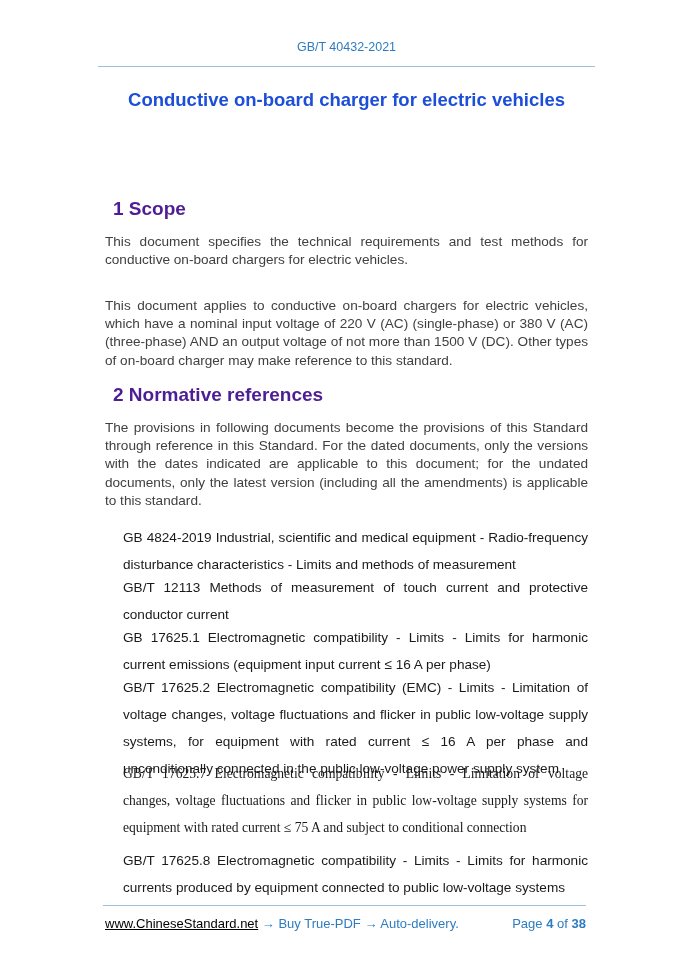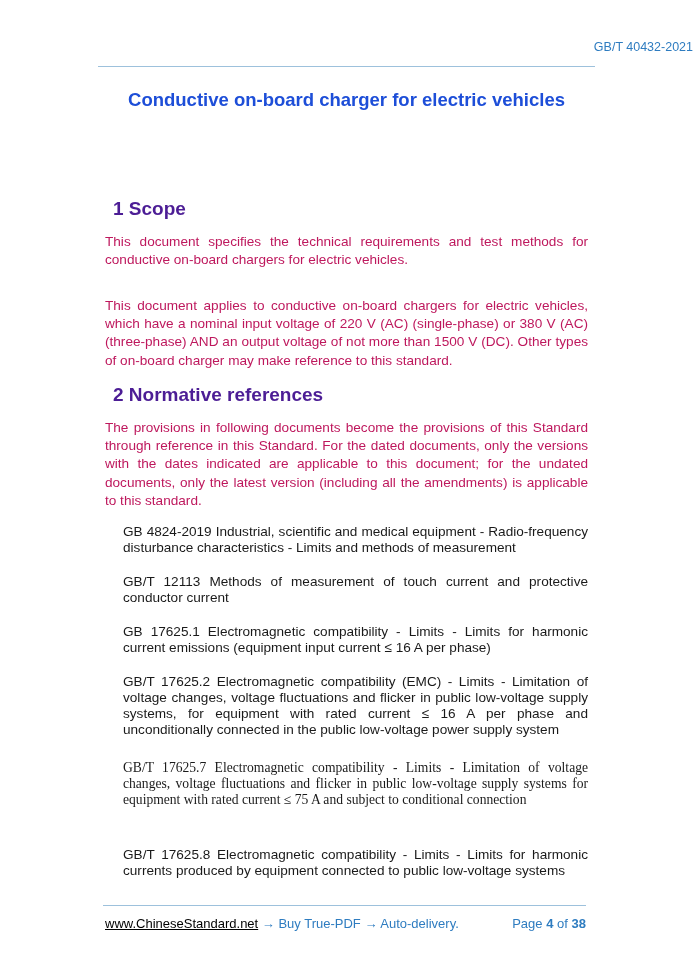--- a/index.html
+++ b/index.html
@@ -13,21 +13,21 @@
       position: relative;
       overflow: hidden;
       font-family: "Liberation Sans", sans-serif;
       color: #1a1a1a;
     }
     .page-header {
       position: absolute;
       top: 40px;
       left: 0;
       width: 693px;
-      text-align: right;
+      text-align: center;
       font-size: 12.5px;
       color: #2e7cc0;
     }
     .header-rule {
       position: absolute;
       top: 66px;
       left: 98px;
       width: 497px;
       height: 0;
       border-top: 1px solid #9dc1dc;
@@ -50,29 +50,29 @@
       position: absolute;
       left: 105px;
     }
     .para {
       position: absolute;
       left: 105px;
       width: 483px;
       font-size: 13.6px;
       line-height: 18.2px;
       text-align: justify;
-      color: #be185d;
+      color: #404040;
       margin: 0;
     }
     .ref {
       position: absolute;
       left: 123px;
       width: 465px;
       font-size: 13.6px;
-      line-height: 16px;
+      line-height: 27px;
       text-align: justify;
       color: #1a1a1a;
       margin: 0;
     }
     .footer-rule {
       position: absolute;
       top: 905px;
       left: 103px;
       width: 483px;
       height: 0;

